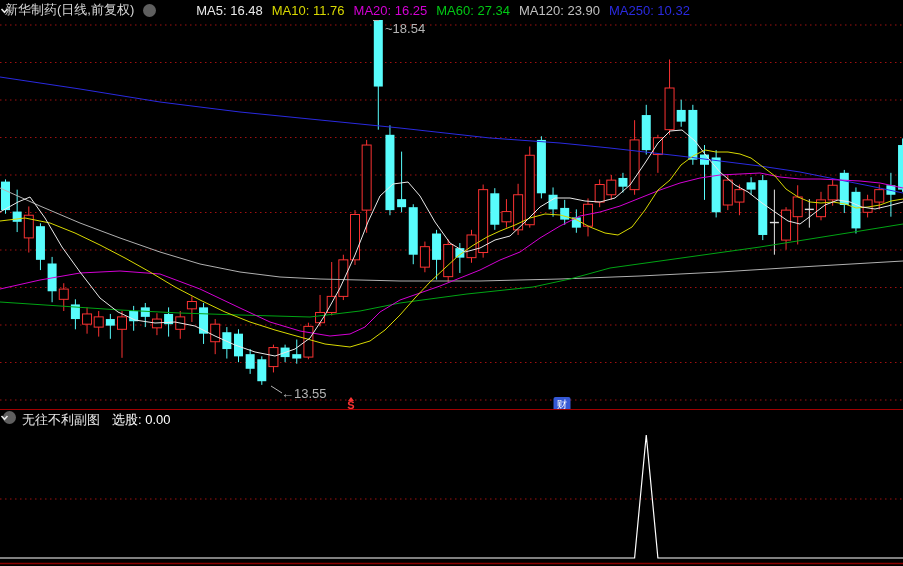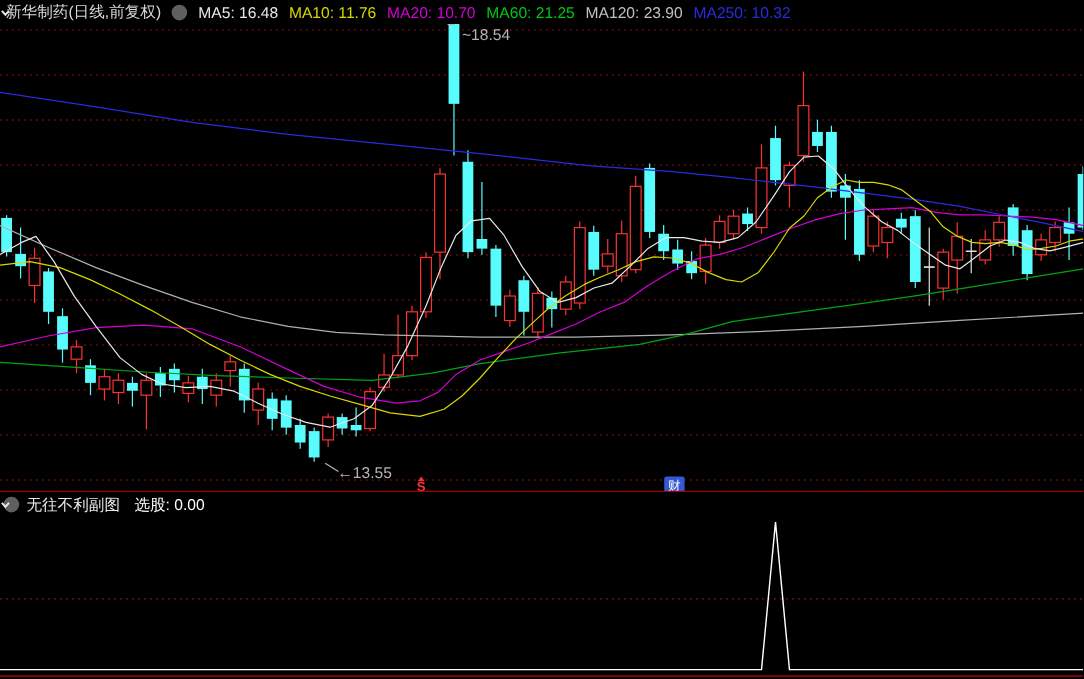--- a/index.html
+++ b/index.html
@@ -4,24 +4,24 @@
 <style>
   html,body{margin:0;padding:0;background:#000;}
   .screen{position:relative;width:903px;height:566px;background:#000;overflow:hidden;
           font-family:"Liberation Sans","DejaVu Sans",sans-serif;}
   .hdr{position:absolute;left:0;top:0;width:903px;height:20px;display:flex;align-items:center;
        gap:9px;padding-left:5px;box-sizing:border-box;white-space:nowrap;}
   .hdr .title{font-size:13px;color:#d8d8d8;}
   .ddicon{width:13px;height:13px;border-radius:50%;background:#5f5f5f;display:inline-flex;
           align-items:center;justify-content:center;flex:none;}
   .ddicon svg{display:block;}
-  .malegend{display:flex;gap:9px;font-size:13px;}
+  .malegend{display:flex;gap:9px;font-size:13px;margin-left:31px;}
   .sep{position:absolute;left:0;top:409px;width:903px;height:1px;background:#a00000;}
   .subhdr{position:absolute;left:0;top:411px;width:903px;height:19px;display:flex;
-          align-items:center;gap:6px;padding-left:3px;box-sizing:border-box;}
+          gap:6px;padding-left:3px;box-sizing:border-box;}
   .subhdr .t{font-size:13px;color:#e8e8e8;}
   .subhdr .v{font-size:13px;color:#ffffff;margin-left:6px;}
   svg{position:absolute;left:0;display:block;}
   #mainsvg{top:20px;}
   #subsvg{top:430px;}
 </style>
 </head>
 <body>
 
 <div class="screen">
@@ -29,22 +29,22 @@
   <div class="hdr">
     <span class="title">新华制药(日线,前复权)</span>
     <span class="ddicon">
       <svg width="9" height="9" viewBox="0 0 9 9">
           <path d="M1.5 3 L4.5 6.3 L7.5 3" fill="none" stroke="#e8e8e8" stroke-width="1.6"></path>
         </svg>
     </span>
     <span class="malegend">
         <span style="color: rgb(232, 232, 232);">MA5: 16.48</span>
         <span style="color: rgb(216, 216, 0);">MA10: 11.76</span>
-        <span style="color: rgb(212, 0, 212);">MA20: 10.70</span>
-        <span style="color: rgb(0, 200, 20);">MA60: 21.25</span>
+        <span style="color: rgb(212, 0, 212);">MA20: 16.25</span>
+        <span style="color: rgb(0, 200, 20);">MA60: 27.34</span>
         <span style="color: rgb(192, 192, 192);">MA120: 23.90</span>
         <span style="color: rgb(42, 42, 224);">MA250: 10.32</span>
       </span>
   </div>
 
   <svg id="mainsvg" width="903" height="390" viewBox="0 20 903 390">
       <g>
         <line x1="0" y1="25" x2="903" y2="25" stroke="#a01010" stroke-width="1" stroke-dasharray="1.5 3.5"></line>
         <line x1="0" y1="62.5" x2="903" y2="62.5" stroke="#a01010" stroke-width="1" stroke-dasharray="1.5 3.5"></line>
         <line x1="0" y1="100" x2="903" y2="100" stroke="#a01010" stroke-width="1" stroke-dasharray="1.5 3.5"></line>

